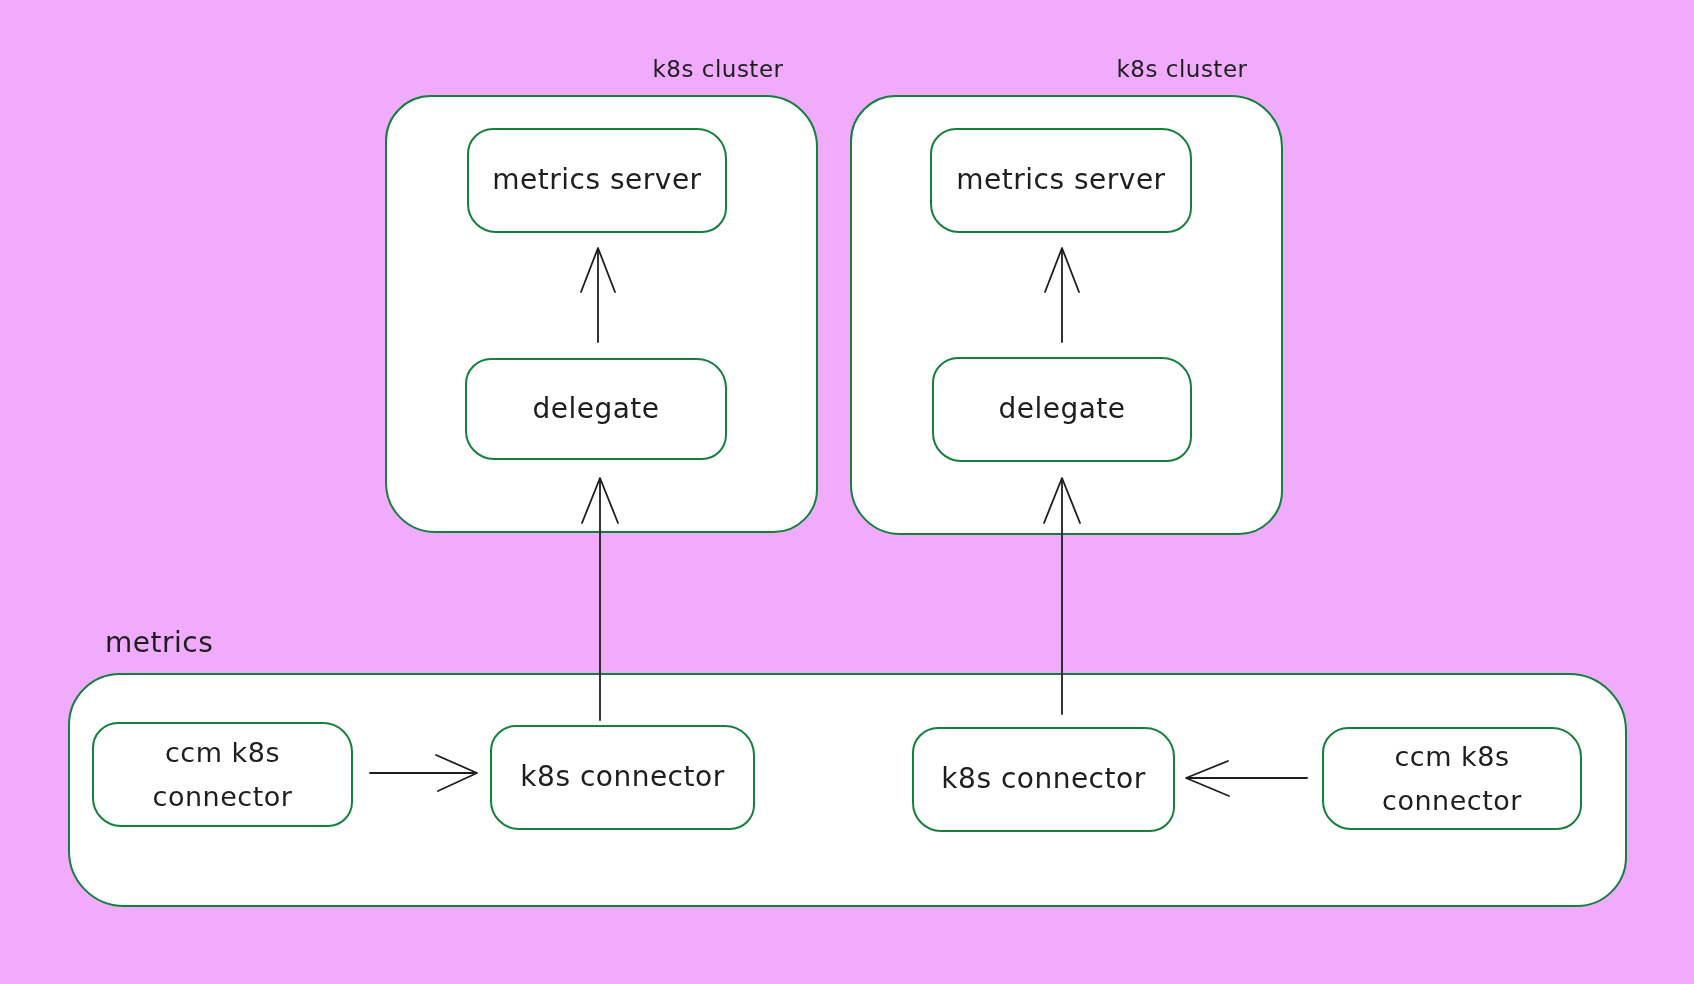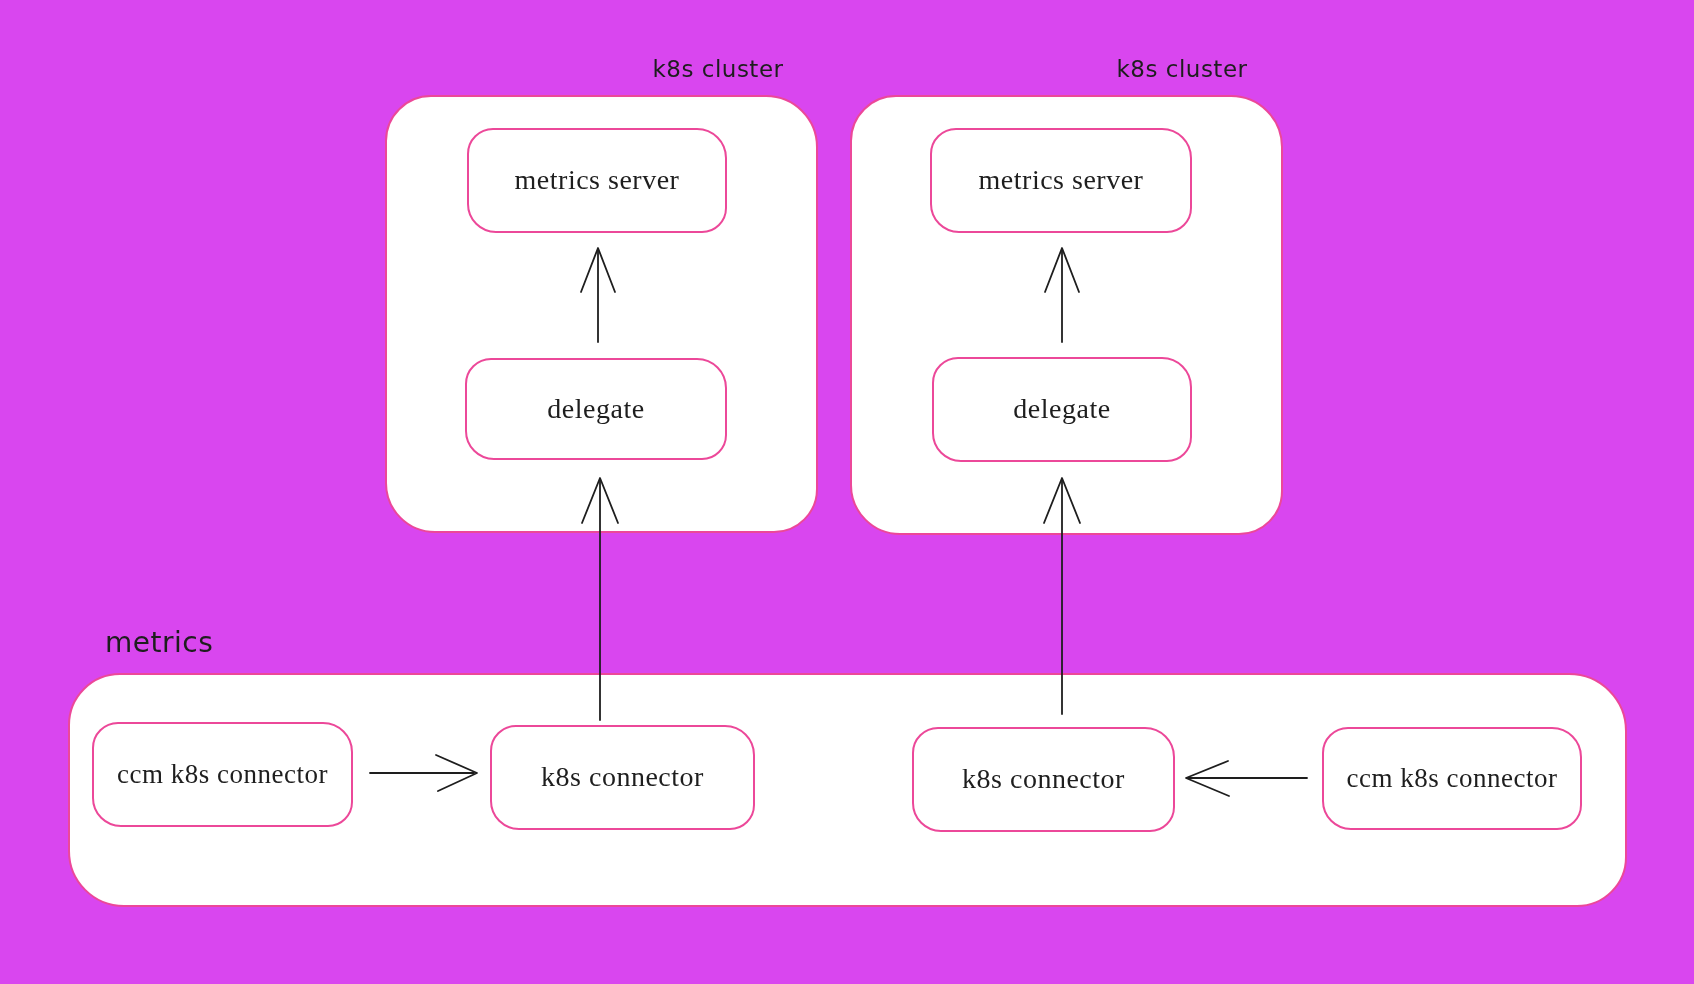--- a/index.html
+++ b/index.html
@@ -5,37 +5,36 @@
   html, body {
     margin: 0;
     padding: 0;
     background: #ffffff;
     font-family: "DejaVu Sans", sans-serif;
   }
   .canvas {
     position: relative;
     width: 1694px;
     height: 984px;
-    background: #d946ef;
+    background: #f0abfc;
     overflow: hidden;
     color: #1e1e1e;
   }
   .canvas * { box-sizing: border-box; }
 
   .box {
     position: absolute;
-    border: 2px solid #ec4899;
+    border: 2px solid #15803d;
     background: #ffffff;
     display: flex;
     align-items: center;
     justify-content: center;
     text-align: center;
     color: #1e1e1e;
     letter-spacing: 0.5px;
-    font-family: Liberation Serif, serif;
   }
   .cluster {
     border-radius: 46px 52px 44px 50px;
   }
   .harness-box {
     border-radius: 52px 58px 50px 56px;
   }
   .node {
     border-radius: 26px 30px 25px 29px;
     font-size: 28px;

